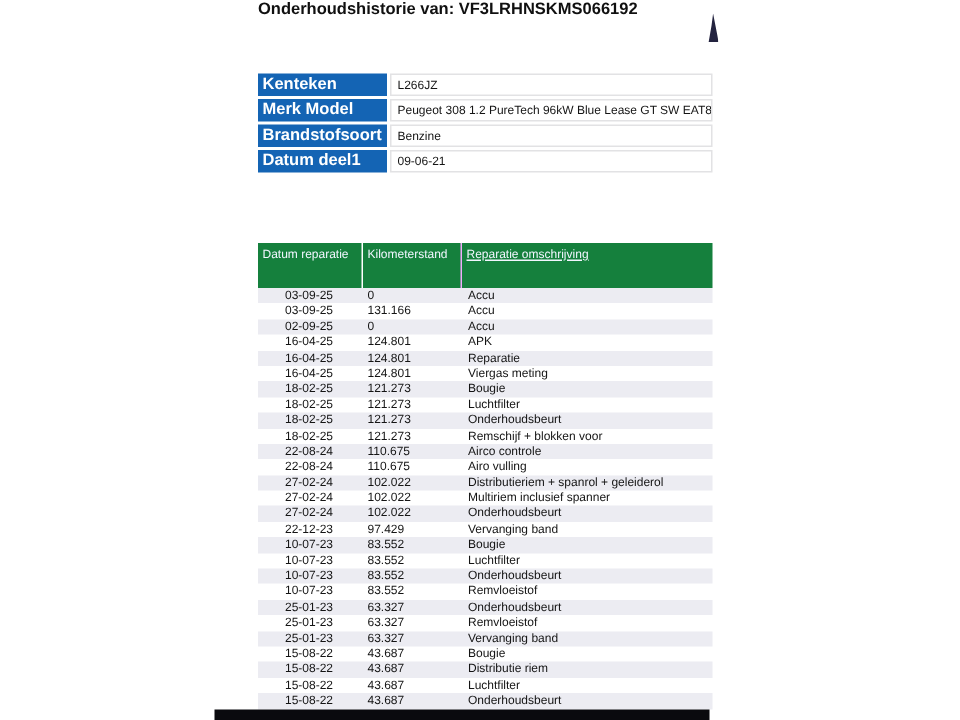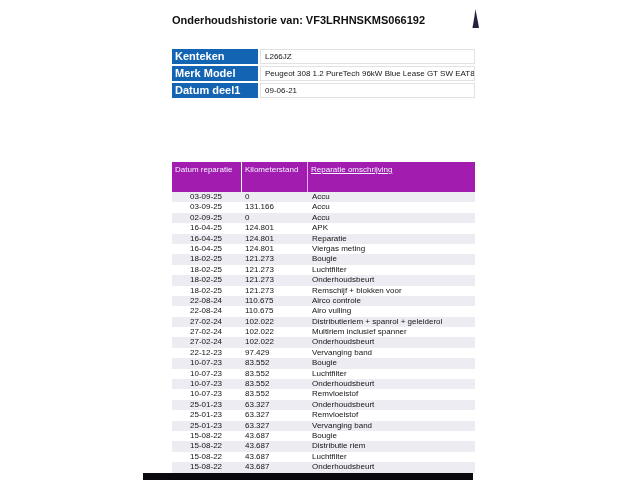--- a/index.html
+++ b/index.html
@@ -4,21 +4,21 @@
 <style>
   html,body { margin:0; padding:0; }
   body {
     width:640px; height:480px; position:relative; overflow:hidden;
     background:#ffffff;
     font-family:"Liberation Sans", sans-serif;
     -webkit-font-smoothing:antialiased;
   }
 
   .page-title {
-    position:absolute; left:172px; top:14px;
+    position:absolute; left:172px; top:0;
     font-size:11px; font-weight:bold; color:#101010;
     white-space:nowrap;
   }
 
   .logo-spike {
     position:absolute; left:471px; top:9px; width:8px; height:19px;
     background:#23233f;
     clip-path:polygon(55% 0%, 90% 75%, 100% 100%, 18% 100%, 42% 42%);
   }
 
@@ -35,21 +35,21 @@
     flex:1; box-sizing:border-box; margin-left:2px;
     border:1px solid #e2e2e4; background:#ffffff;
     font-size:8px; line-height:13px; color:#141414;
     padding-left:4px; white-space:nowrap; overflow:hidden;
   }
 
   
   .history { position:absolute; left:172px; top:162px; width:303px; }
   .h-header {
     display:flex; height:30px; box-sizing:border-box;
-    background:#a21caf; color:#f2f6ff; font-size:8px;
+    background:#15803d; color:#f2f6ff; font-size:8px;
   }
   .h-hcell { box-sizing:border-box; padding:3px 0 0 3px; white-space:nowrap; overflow:hidden; }
   .h-hcell.c1 { width:70px; border-right:1px solid #ffffff; }
   .h-hcell.c2 { width:66px; border-right:1px solid #f0abfc; }
   .h-hcell.c3 { flex:1;text-decoration:underline; }
 
   .h-rows { width:100%; }
   .h-rows > div:nth-child(odd) { background:#ececf2; }
   .h-row { display:flex; height:10.4px; line-height:10.5px; font-size:8px; color:#141414; }
   .h-cell { box-sizing:border-box; white-space:nowrap; overflow:hidden; }
@@ -73,20 +73,24 @@
 
 <div class="info-row">
       <div class="info-label">Kenteken</div>
       <div class="info-value">L266JZ</div>
     </div>
     <div class="info-row">
       <div class="info-label">Merk Model</div>
       <div class="info-value">Peugeot 308 1.2 PureTech 96kW Blue Lease GT SW EAT8</div>
     </div>
     <div class="info-row">
+      <div class="info-label">Brandstofsoort</div>
+      <div class="info-value">Benzine</div>
+    </div>
+    <div class="info-row">
       <div class="info-label">Datum deel1</div>
       <div class="info-value">09-06-21</div>
     </div>
   </div>
 
 <div class="history">
   <div class="h-header">
     <div class="h-hcell c1">Datum reparatie</div>
     <div class="h-hcell c2">Kilometerstand</div>
     <div class="h-hcell c3">Reparatie omschrijving</div>

